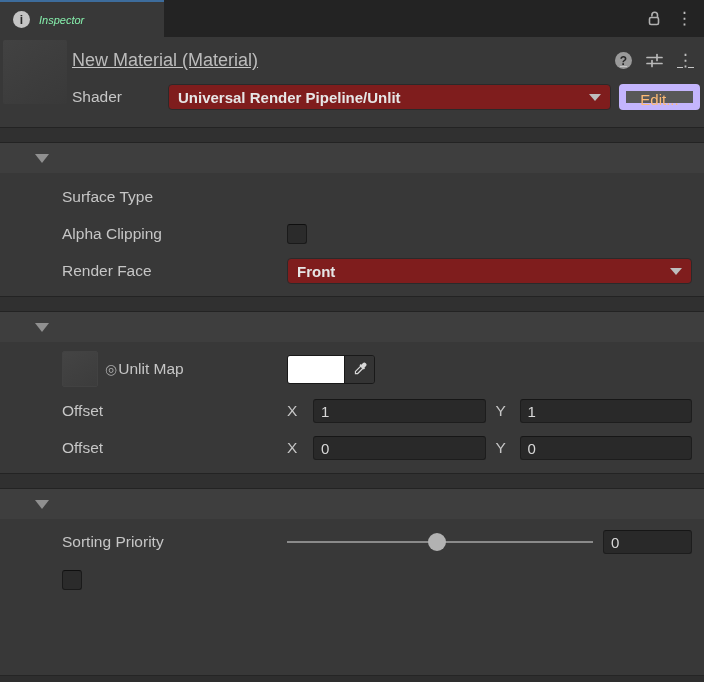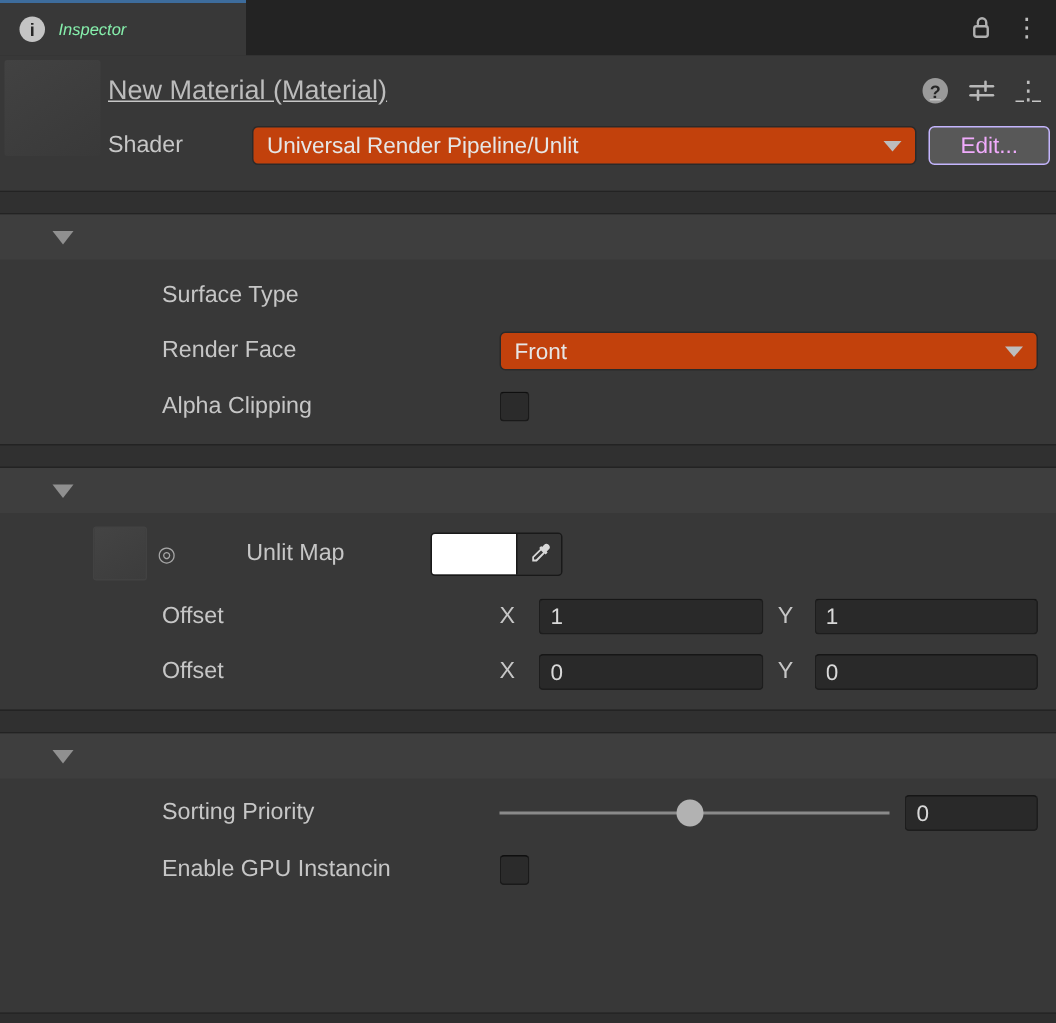--- a/index.html
+++ b/index.html
@@ -34,53 +34,53 @@
     position: absolute; left: 3px; top: 3px; width: 64px; height: 64px;
     background: linear-gradient(145deg, #424242, #393939);
     border-radius: 2px;
   }
   .title-row { display: flex; align-items: center; padding: 13px 10px 0 72px; gap: 13px; text-decoration: underline; }
   .title { flex: 1; font-size: 18px; color: #bcbcbc; white-space: nowrap; overflow: hidden; }
   .help-circle { background: #9a9a9a; }
   .shader-row { display: flex; align-items: center; margin-top: 13px; padding: 0 4px 0 72px; }
   .shader-label { width: 96px; flex: none; font-size: 15.5px; color: #c6c6c6; }
   .dropdown {
-    flex: 1; height: 26px; background: #c2410c;
+    flex: 1; height: 26px; background: #7f1d1d;
     border: 1px solid #2a2a2a; border-radius: 4px;
     display: flex; align-items: center; justify-content: space-between;
     padding: 0 9px; color: #e6e6e6; font-size: 15px; cursor: default;
-    white-space: nowrap; overflow: hidden;
+    white-space: nowrap; overflow: hidden; font-weight: bold;
   }
   .dd-arrow {
     width: 0; height: 0; flex: none; margin-left: 8px;
     border-left: 6px solid transparent; border-right: 6px solid transparent;
     border-top: 7px solid #bdbdbd;
   }
   .edit-btn {
     width: 81px; height: 26px; margin-left: 8px; flex: none;
-    background: #585858; border: 1px solid #c4b5fd; border-radius: 4px;
-    color: #f0abfc; font-size: 15px; font-family: inherit; cursor: default;
+    background: #585858; border: 7px solid #c4b5fd; border-radius: 4px;
+    color: #fdba74; font-size: 15px; font-family: inherit; cursor: default;
   }
 
   
   .gap { height: 16px; background: #303030; border-top: 1px solid #232323; border-bottom: 1px solid #232323; }
   .section-header {
     height: 30px; background: #3e3e3e;
     display: flex; align-items: center; gap: 15px; padding-left: 35px;
   }
   .foldout {
     width: 0; height: 0;
     border-left: 7px solid transparent; border-right: 7px solid transparent;
     border-top: 9px solid #909090;
   }
   .section-title { font-size: 16px; font-weight: bold; color: #dcdcdc; }
   .section-body { padding-bottom: 12px; }
 
   .row { display: flex; align-items: center; height: 26px; margin-top: 11px; padding: 0 12px 0 62px; }
-  .row-label { width: 225px; flex: none; font-size: 15.5px; color: #c6c6c6; white-space: nowrap; overflow: hidden; margin-left: 46px; }
+  .row-label { width: 225px; flex: none; font-size: 15.5px; color: #c6c6c6; white-space: nowrap; overflow: hidden; }
   .control { flex: 1; display: flex; align-items: center; height: 100%; min-width: 0; }
 
   .checkbox {
     width: 20px; height: 20px; background: #2b2b2b;
     border: 1px solid #1a1a1a; border-top-color: #0f0f0f; border-radius: 3px;
   }
 
   .field {
     height: 24px; width: 100%; background: #292929;
     border: 1px solid #1d1d1d; border-top-color: #161616; border-radius: 3px;
@@ -169,32 +169,32 @@
 
 <div class="gap"></div>
 <div class="section-header">
   <span class="foldout"></span>
 </div>
 <div class="section-body">
   <div class="row">
     <span class="row-label">Surface Type</span>
   </div>
   <div class="row">
+    <span class="row-label">Alpha Clipping</span>
+    <div class="control">
+      <div class="checkbox"></div>
+    </div>
+  </div>
+  <div class="row">
     <span class="row-label">Render Face</span>
     <div class="control">
       <div class="dropdown">
         <span>Front</span>
         <span class="dd-arrow"></span>
       </div>
-    </div>
-  </div>
-  <div class="row">
-    <span class="row-label">Alpha Clipping</span>
-    <div class="control">
-      <div class="checkbox"></div>
     </div>
   </div>
 </div>
 
 <div class="gap"></div>
 <div class="section-header">
   <span class="foldout"></span>
 </div>
 <div class="section-body">
   <div class="row base-row">
@@ -243,20 +243,19 @@
     <span class="row-label">Sorting Priority</span>
     <div class="control">
       <div class="slider-area">
         <div class="slider-track"></div>
         <div class="slider-knob" style="left: 49%;"></div>
       </div>
       <input class="field small" value="0" style="">
     </div>
   </div>
   <div class="row" style="margin-top:12px">
-    <span class="row-label">Enable GPU Instancin</span>
     <div class="control">
       <div class="checkbox"></div>
     </div>
   </div>
 </div>
 
 <div class="bottom-strip"></div>
 
 </body></html>

